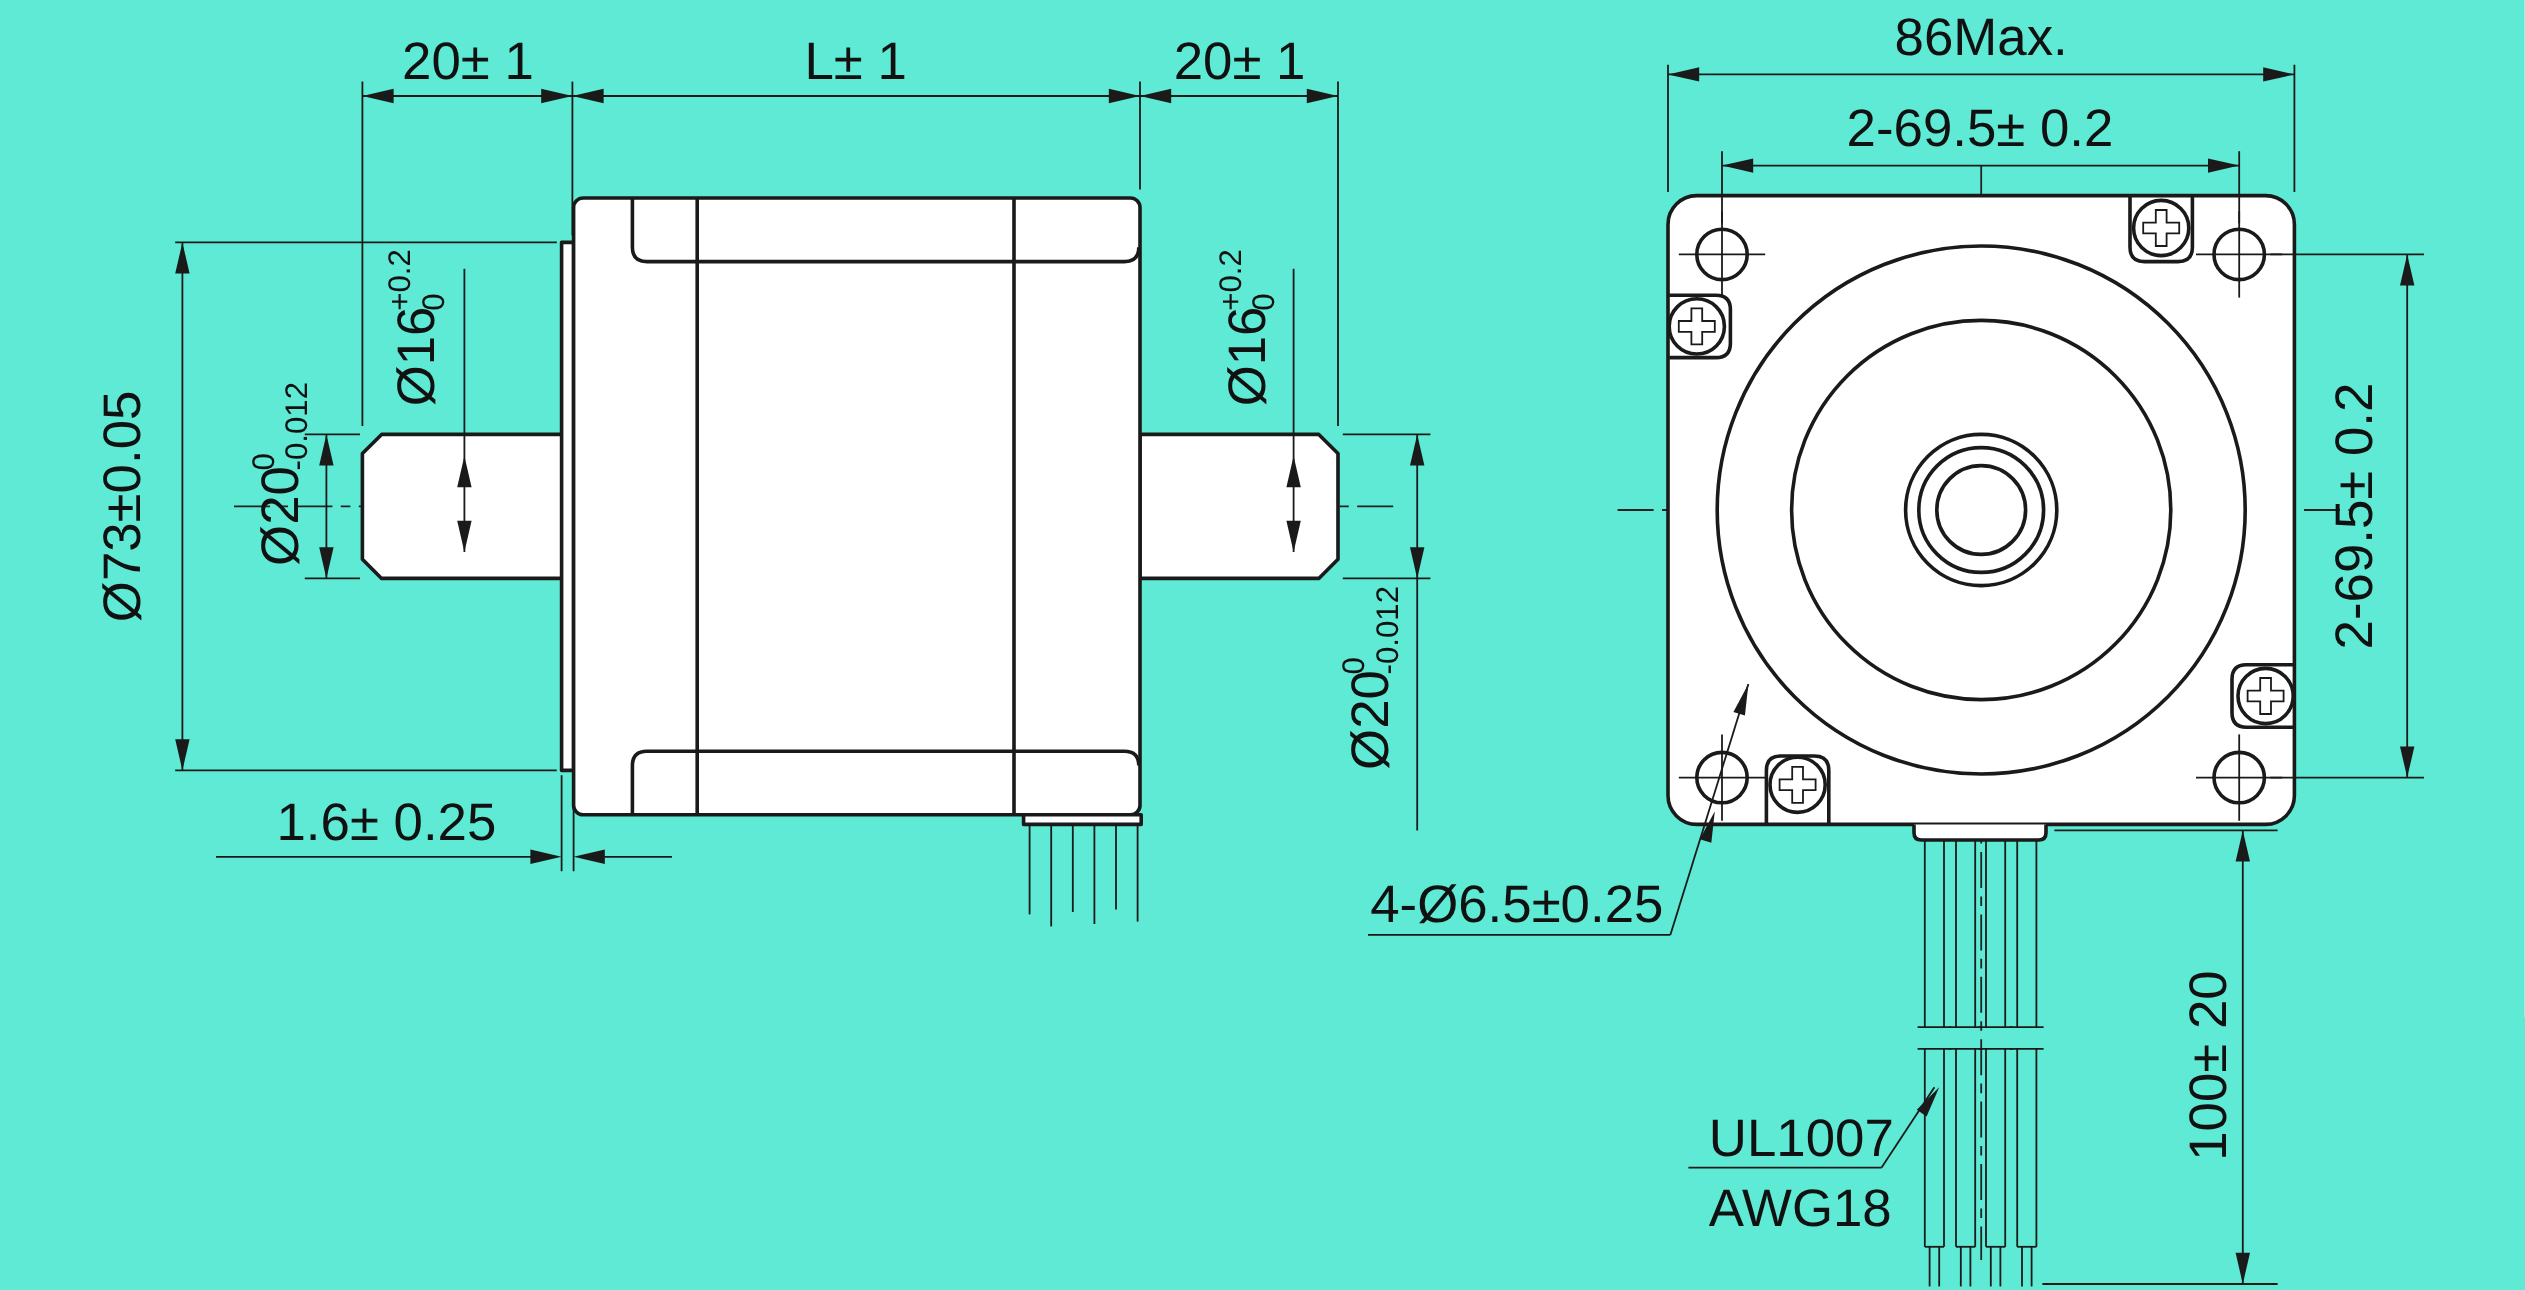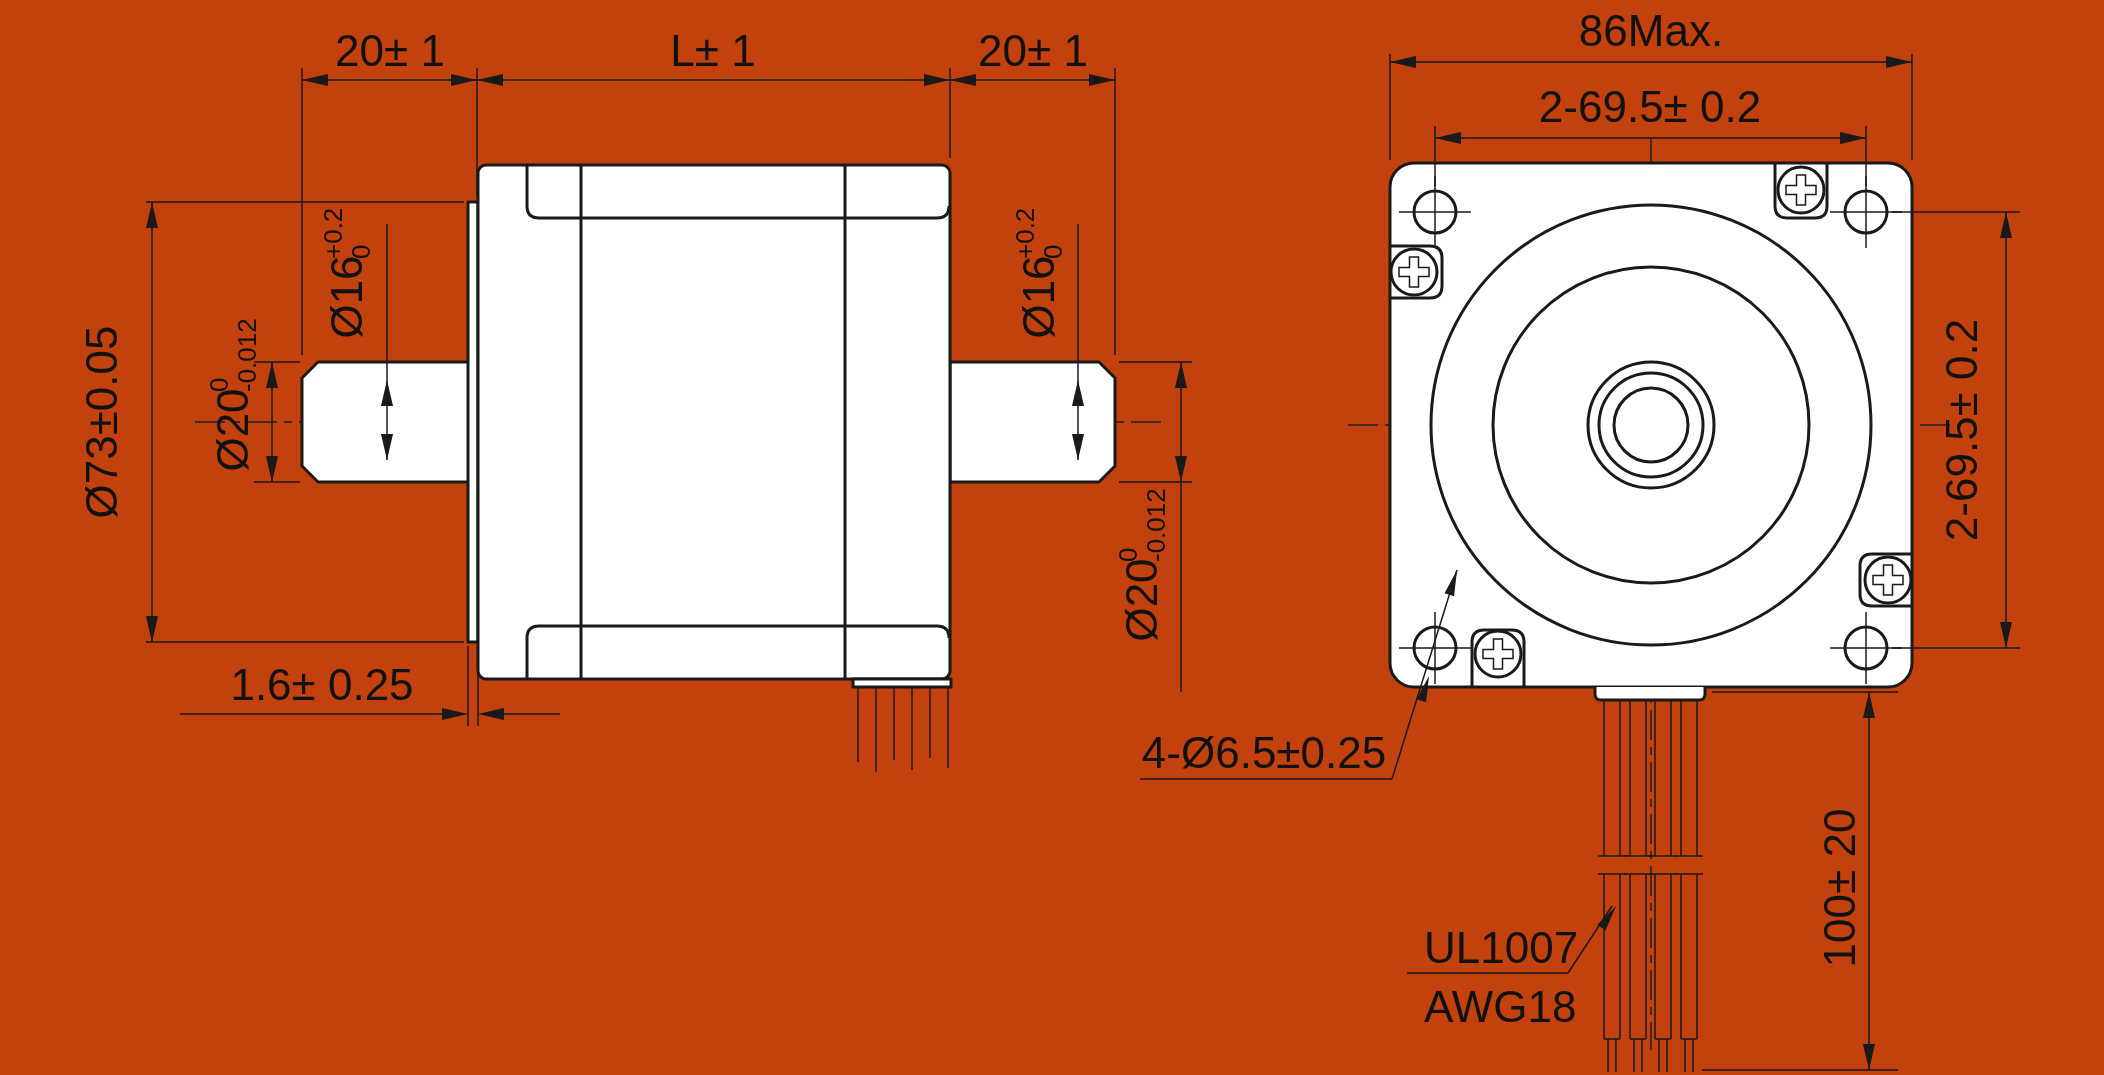--- a/index.html
+++ b/index.html
@@ -1,16 +1,16 @@
 <!DOCTYPE html>
 <html><head>
 <meta charset="utf-8">
 <style>
   html,body{margin:0;padding:0;background:#ffffff;}
-  .page{width:2104px;height:1075px;position:relative;background:#c2410c;overflow:hidden;}
+  .page{width:2104px;height:1075px;position:relative;background:#5eead4;overflow:hidden;}
   svg{display:block;}
   text{font-family:"Liberation Sans","DejaVu Sans",sans-serif;fill:#111;}
   .dim-text{font-size:44px;}
   .tol-text{font-size:26px;}
   .obj{stroke:#1a1a1a;stroke-width:3;fill:none;stroke-linejoin:round;}
   .obj-fill{stroke:#1a1a1a;stroke-width:3;fill:#fff;stroke-linejoin:round;}
   .thin{stroke:#1a1a1a;stroke-width:1.5;fill:none;}
   .center{stroke:#222;stroke-width:1.5;fill:none;stroke-dasharray:30 7 8 7;}
   .flat{stroke:#555;stroke-width:1.5;fill:none;stroke-dasharray:8 7;}
   .arrow{fill:#1a1a1a;stroke:none;}

